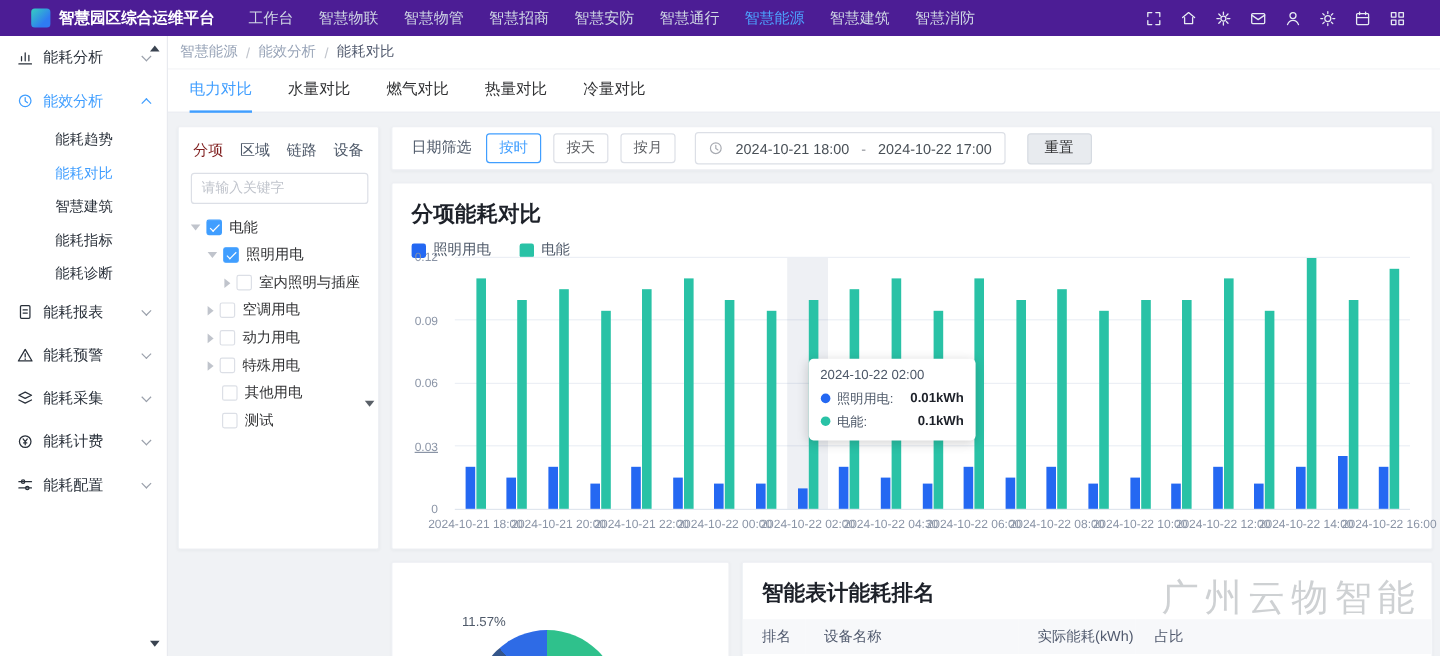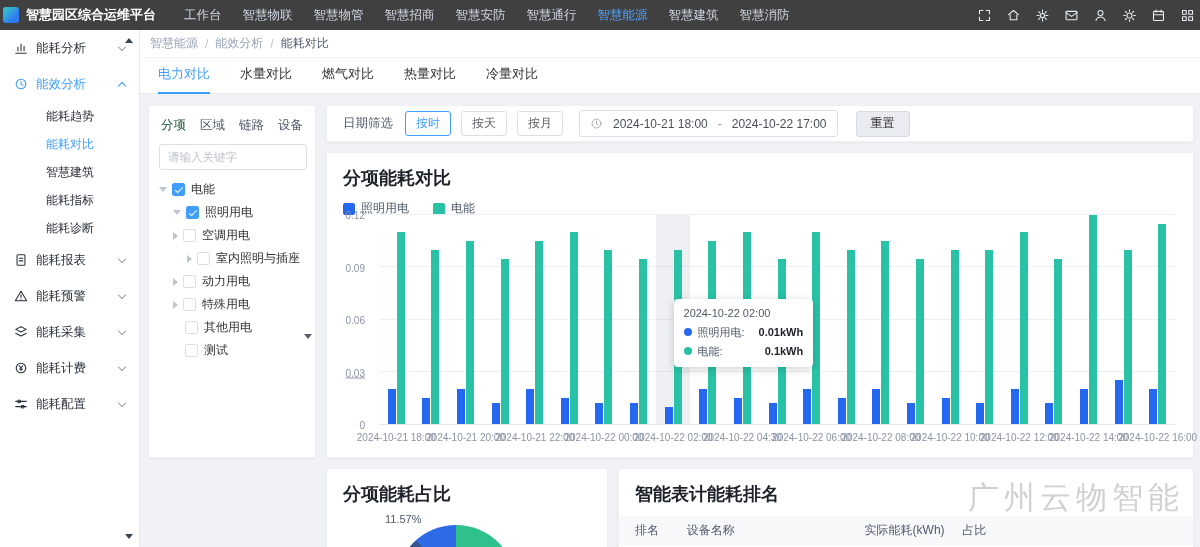--- a/index.html
+++ b/index.html
@@ -1,21 +1,21 @@
 <!DOCTYPE html>
 <html><head>
 <meta charset="utf-8">
 <style>
   * { margin:0; padding:0; box-sizing:border-box; }
   html,body { width:1200px; height:547px; overflow:hidden; }
   body { font-family:"Liberation Sans","DejaVu Sans",sans-serif; font-size:12px; color:#303133; background:#f0f2f5; }
   .app { position:relative; width:1200px; height:547px; overflow:hidden; background:#f0f2f5; }
 
   
-  .topbar { position:absolute; top:0; left:0; width:100%; height:30px; background:#404040; display:flex; align-items:center; padding:0 3px; z-index:30; }
+  .topbar { position:absolute; top:0; left:0; width:100%; height:30px; background:#4c1d95; display:flex; align-items:center; padding:0 26px; z-index:30; }
   .brand { display:flex; align-items:center; gap:7px; flex:none; }
   .logo { width:16px; height:16px; border-radius:3px; background:linear-gradient(135deg,#35d0c0 0%,#2f7bf2 70%); display:inline-block; }
   .brand-title { color:#ffffff; font-size:13px; font-weight:700; white-space:nowrap; }
   .topnav { display:flex; align-items:center; gap:17px; margin-left:26px; }
   .nav-item { color:#cfd6e4; font-size:12.5px; white-space:nowrap; cursor:pointer; padding:0 2px; line-height:30px; }
   .nav-item.active { color:#4da3ff; }
   .top-icons { margin-left:auto; display:flex; align-items:center; gap:13px; padding-right:2px; }
   .ticon { width:16px; height:16px; display:inline-flex; align-items:center; justify-content:center; cursor:pointer; }
   .ticon svg { stroke:#e6ebf2; fill:none; stroke-width:1.3; stroke-linecap:round; stroke-linejoin:round; }
 
@@ -42,21 +42,21 @@
   .tabsbar { position:absolute; top:28px; left:0; right:0; height:36px; background:#ffffff; display:flex; align-items:flex-end; gap:30px; padding-left:18px; border-bottom:1px solid #e8eaf0; }
   .tab { font-size:13px; color:#303133; padding-bottom:9px; cursor:pointer; border-bottom:2px solid transparent; margin-bottom:-1px; white-space:nowrap; }
   .tab.active { color:#409eff; border-bottom-color:#409eff; }
 
   .card { position:absolute; background:#ffffff; border:1px solid #eef0f4; border-radius:2px; box-shadow:0 1px 3px rgba(31,45,61,0.04); }
 
   
   .tree-card { top:75px; left:8px; width:168px; height:353px; }
   .tree-tabs { display:flex; gap:14px; padding:11px 12px 8px; font-size:12.5px; }
   .tree-tab { color:#4e5969; cursor:pointer; white-space:nowrap; }
-  .tree-tab.active { color:#14532d; }
+  .tree-tab.active { color:#7f1d1d; }
   .tree-search { margin:2px 10px 8px; width:148px; height:26px; border:1px solid #dcdfe6; border-radius:3px; font-size:11.5px; padding:0 8px; color:#606266; outline:none; font-family:inherit; }
   .tree-search::placeholder { color:#c0c4cc; }
   .tree-row { display:flex; align-items:center; height:23px; cursor:pointer; white-space:nowrap; }
   .lvl0 { padding-left:10px; } .lvl1 { padding-left:24px; } .lvl2 { padding-left:38px; }
   .lvl1.noarrow { padding-left:36px; }
   .caret { width:0; height:0; display:inline-block; margin-right:5px; flex:none; }
   .caret.open { border-left:4px solid transparent; border-right:4px solid transparent; border-top:5px solid #c0c4cc; }
   .caret.closed { border-top:4px solid transparent; border-bottom:4px solid transparent; border-left:5px solid #c0c4cc; }
   .cb { width:13px; height:13px; border:1px solid #dcdfe6; border-radius:2px; background:#fff; display:inline-block; margin-right:6px; position:relative; flex:none; }
   .cb.checked { background:#409eff; border-color:#409eff; }
@@ -290,29 +290,29 @@
       <div class="tree-row lvl0">
         <span class="caret open"></span>
         <span class="cb checked"></span>
         <span class="tlabel">电能</span>
       </div>
       <div class="tree-row lvl1">
         <span class="caret open"></span>
         <span class="cb checked"></span>
         <span class="tlabel">照明用电</span>
       </div>
+      <div class="tree-row lvl2">
+        <span class="caret closed"></span>
+        <span class="cb"></span>
+        <span class="tlabel">室内照明与插座</span>
+      </div>
       <div class="tree-row lvl1">
         <span class="caret closed"></span>
         <span class="cb"></span>
         <span class="tlabel">空调用电</span>
-      </div>
-      <div class="tree-row lvl2">
-        <span class="caret closed"></span>
-        <span class="cb"></span>
-        <span class="tlabel">室内照明与插座</span>
       </div>
       <div class="tree-row lvl1">
         <span class="caret closed"></span>
         <span class="cb"></span>
         <span class="tlabel">动力用电</span>
       </div>
       <div class="tree-row lvl1">
         <span class="caret closed"></span>
         <span class="cb"></span>
         <span class="tlabel">特殊用电</span>
@@ -490,21 +490,20 @@
           <div class="x-tick" style="left: 54.3478%;">2024-10-22 06:00</div>
           <div class="x-tick" style="left: 63.0435%;">2024-10-22 08:00</div>
           <div class="x-tick" style="left: 71.7391%;">2024-10-22 10:00</div>
           <div class="x-tick" style="left: 80.4348%;">2024-10-22 12:00</div>
           <div class="x-tick" style="left: 89.1304%;">2024-10-22 14:00</div>
           <div class="x-tick" style="left: 97.8261%;">2024-10-22 16:00</div>
         </div>
     </section>
 
     <section class="card pie-card">
-      <div class="card-title">分项能耗占比</div>
       <span class="pie-label">11.57%</span>
       <div class="pie" id="pie" style="background: conic-gradient(rgb(47, 193, 140) 0%, rgb(47, 193, 140) 55.6%, rgb(52, 85, 139) 55.6%, rgb(52, 85, 139) 88.43%, rgb(46, 107, 230) 88.43%, rgb(46, 107, 230) 100%);"></div>
     </section>
 
     <section class="card rank-card">
       <div class="card-title">智能表计能耗排名</div>
       <table class="rank-table">
         <colgroup>
             <col style="width:9%">
             <col style="width:31%">

